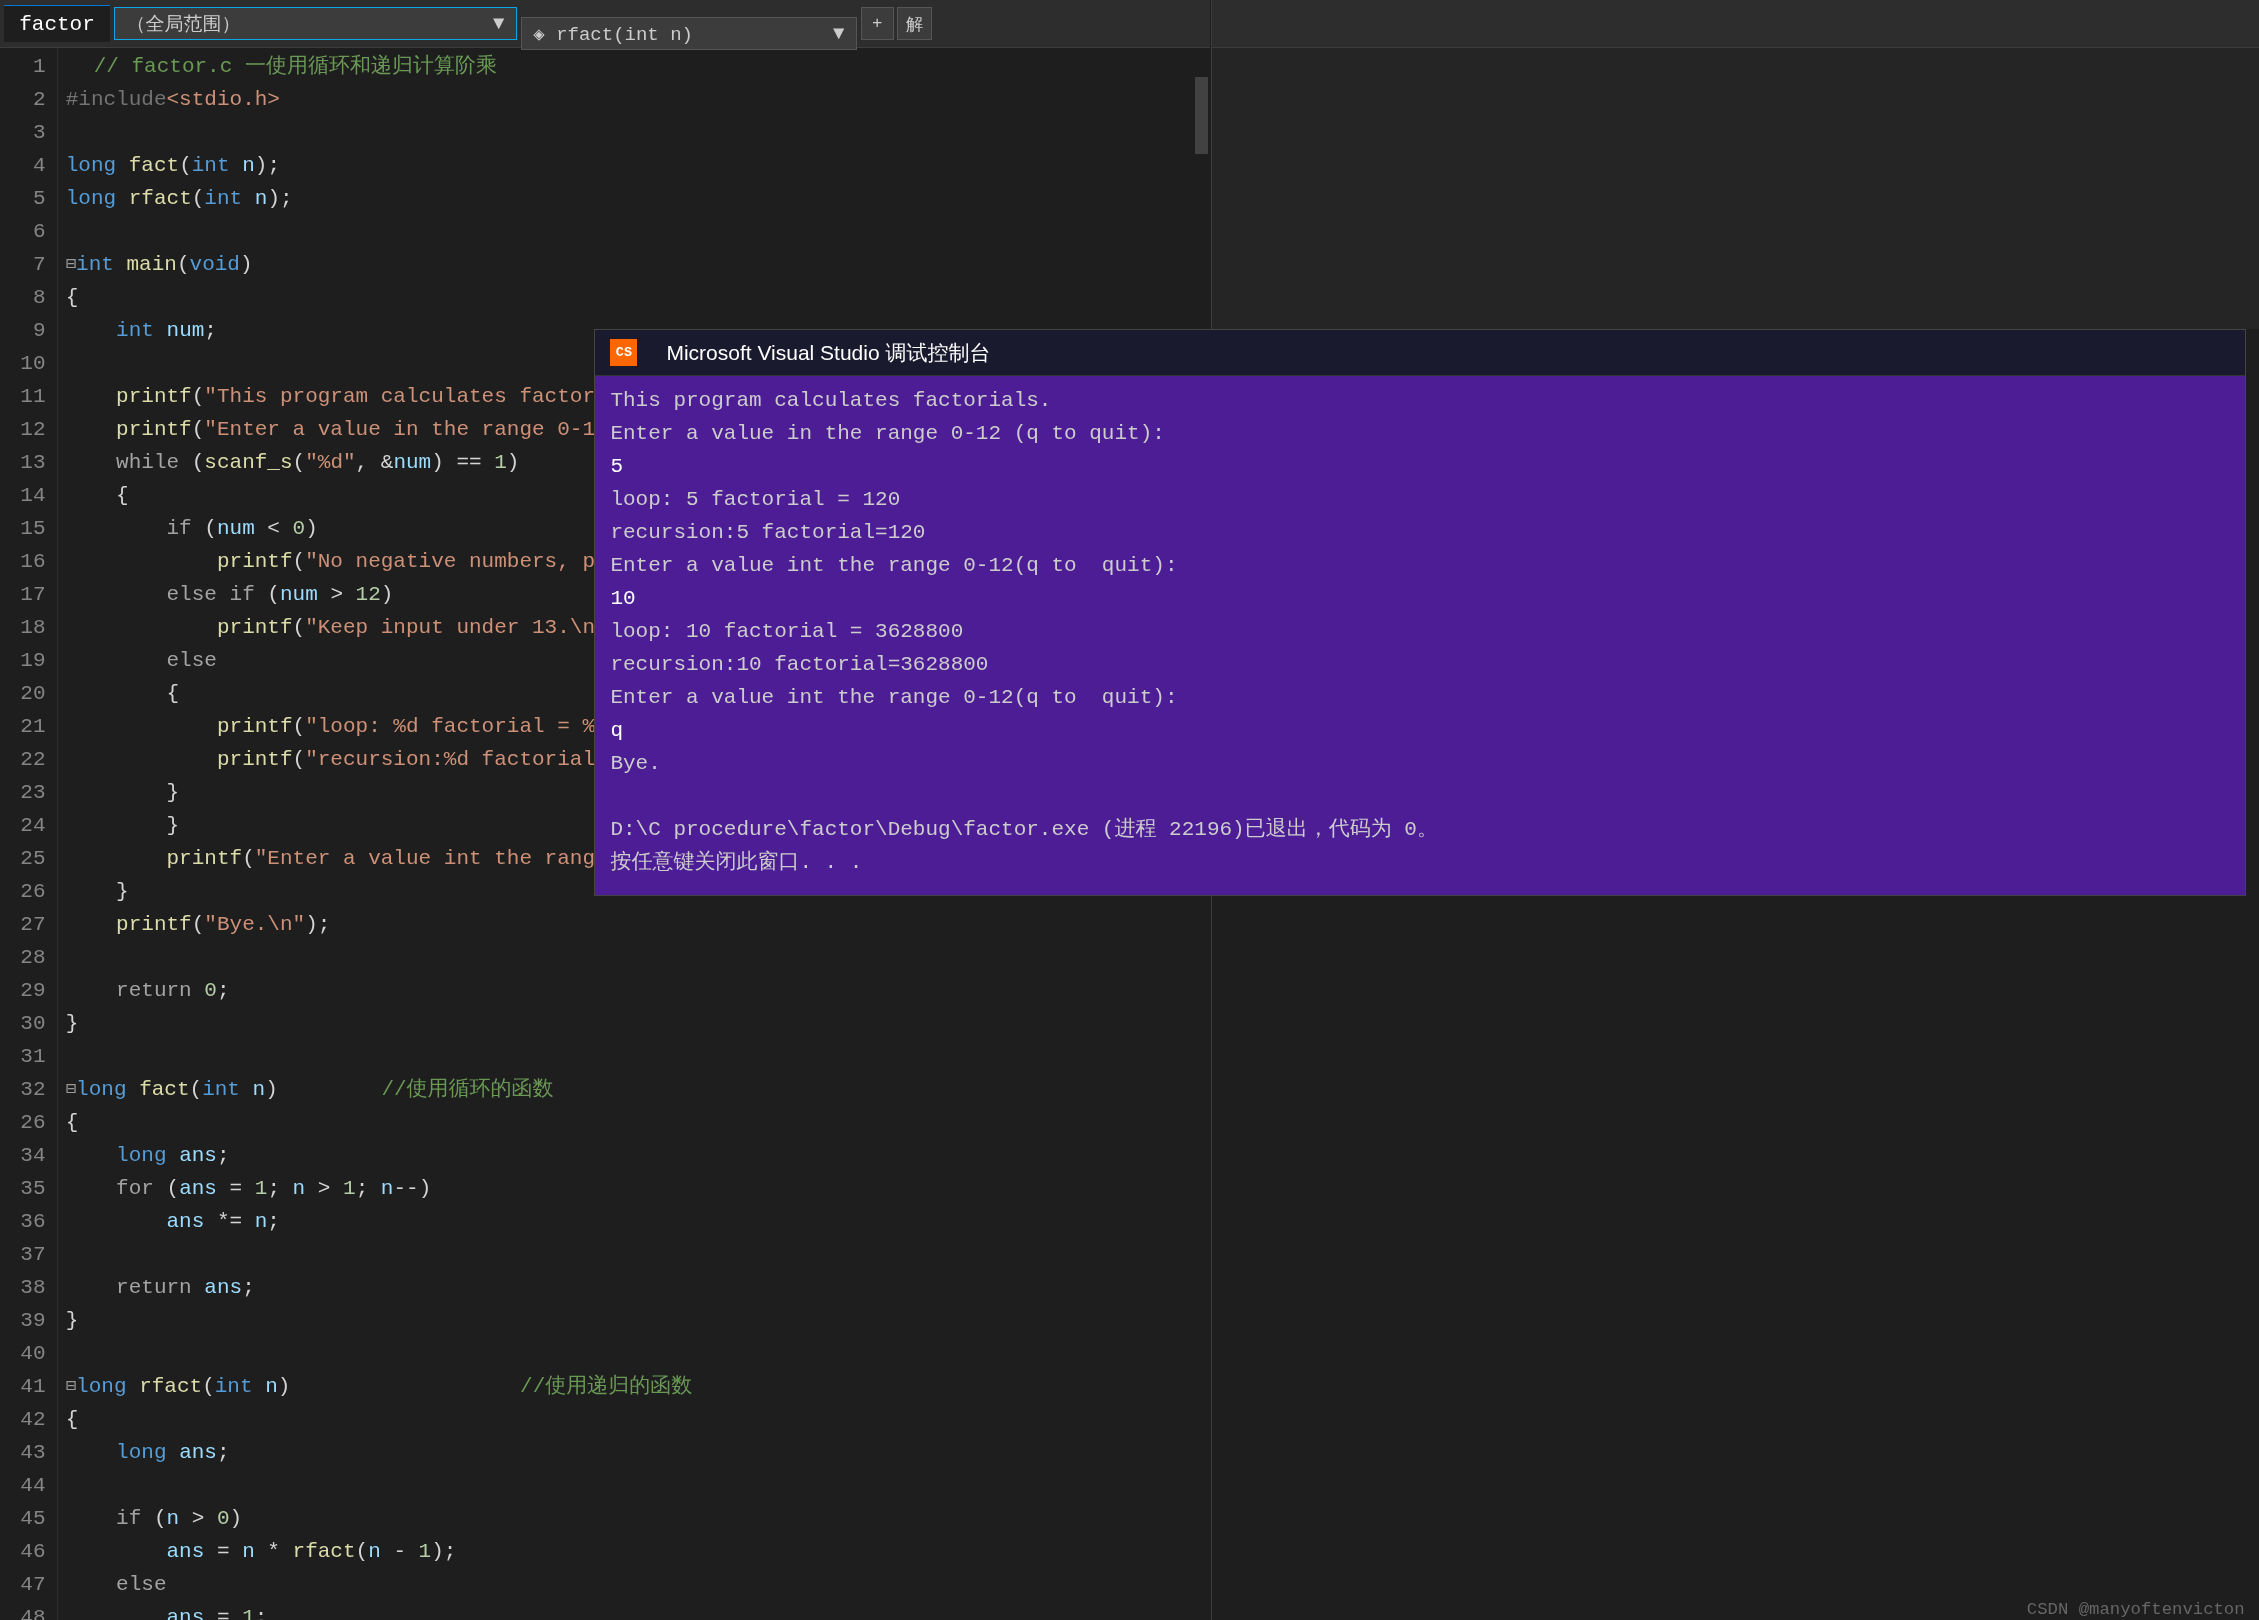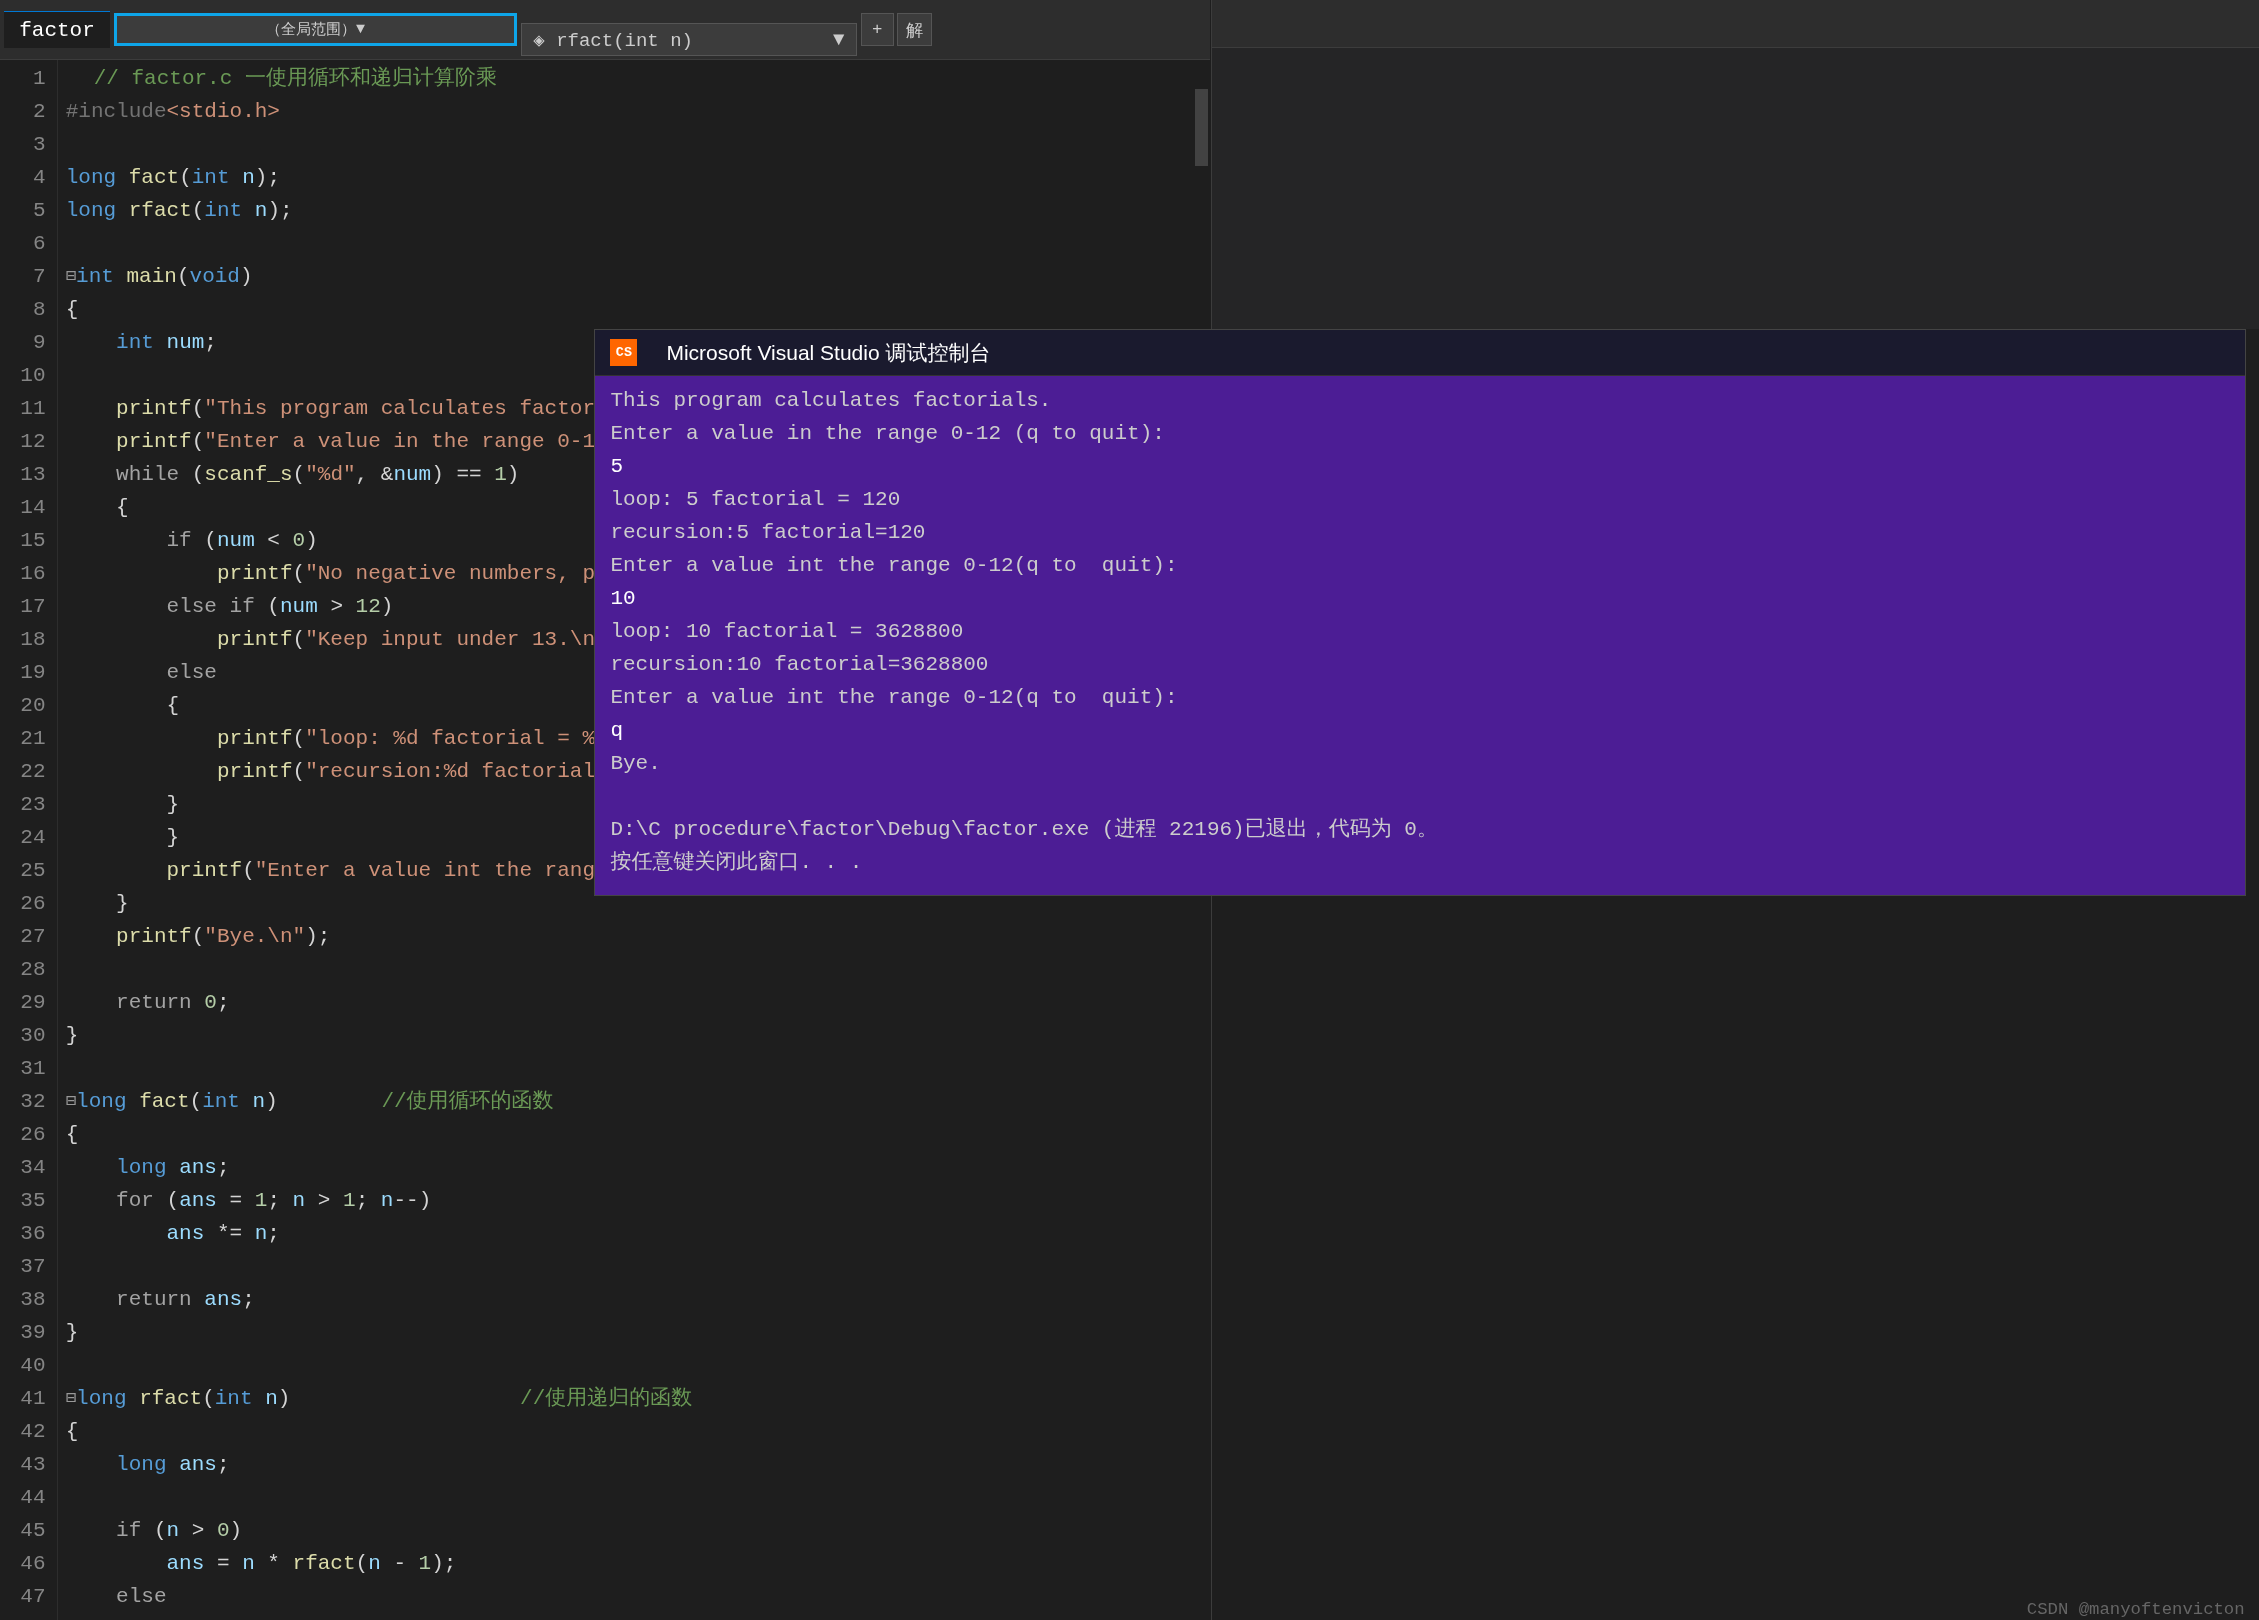--- a/index.html
+++ b/index.html
@@ -20,21 +20,21 @@
       height: 1621px;
       background: #1e1e1e;
       display: flex;
       flex-direction: column;
     }
 
     
     .toolbar {
       display: flex;
       align-items: center;
-      height: 60px;
+      height: 48px;
       background: #2d2d2d;
       border-bottom: 1px solid #3c3c3c;
       padding: 0 3.8px;
       gap: 3.8px;
       flex-shrink: 0;
     }
 
     .toolbar-tab {
       display: flex;
       align-items: center;
@@ -47,25 +47,25 @@
       gap: 7.7px;
       border-top: 1.9px solid #0078d4;
     }
 
     .toolbar-dropdown {
       display: flex;
       align-items: center;
       background: #3c3c3c;
       color: #cccccc;
       padding: 3.8px 11.5px;
-      font-size: 15px;
+      font-size: 19px;
       height: 33px;
       flex: 1;
-      justify-content: center;
-      border: 3px solid #0ea5e9;
+      justify-content: space-between;
+      border: 1px solid #0ea5e9;
     }
 
     .toolbar-func {
       display: flex;
       align-items: center;
       background: #3c3c3c;
       color: #cccccc;
       padding: 3.8px 11.5px;
       font-size: 19px;
       height: 33px;

